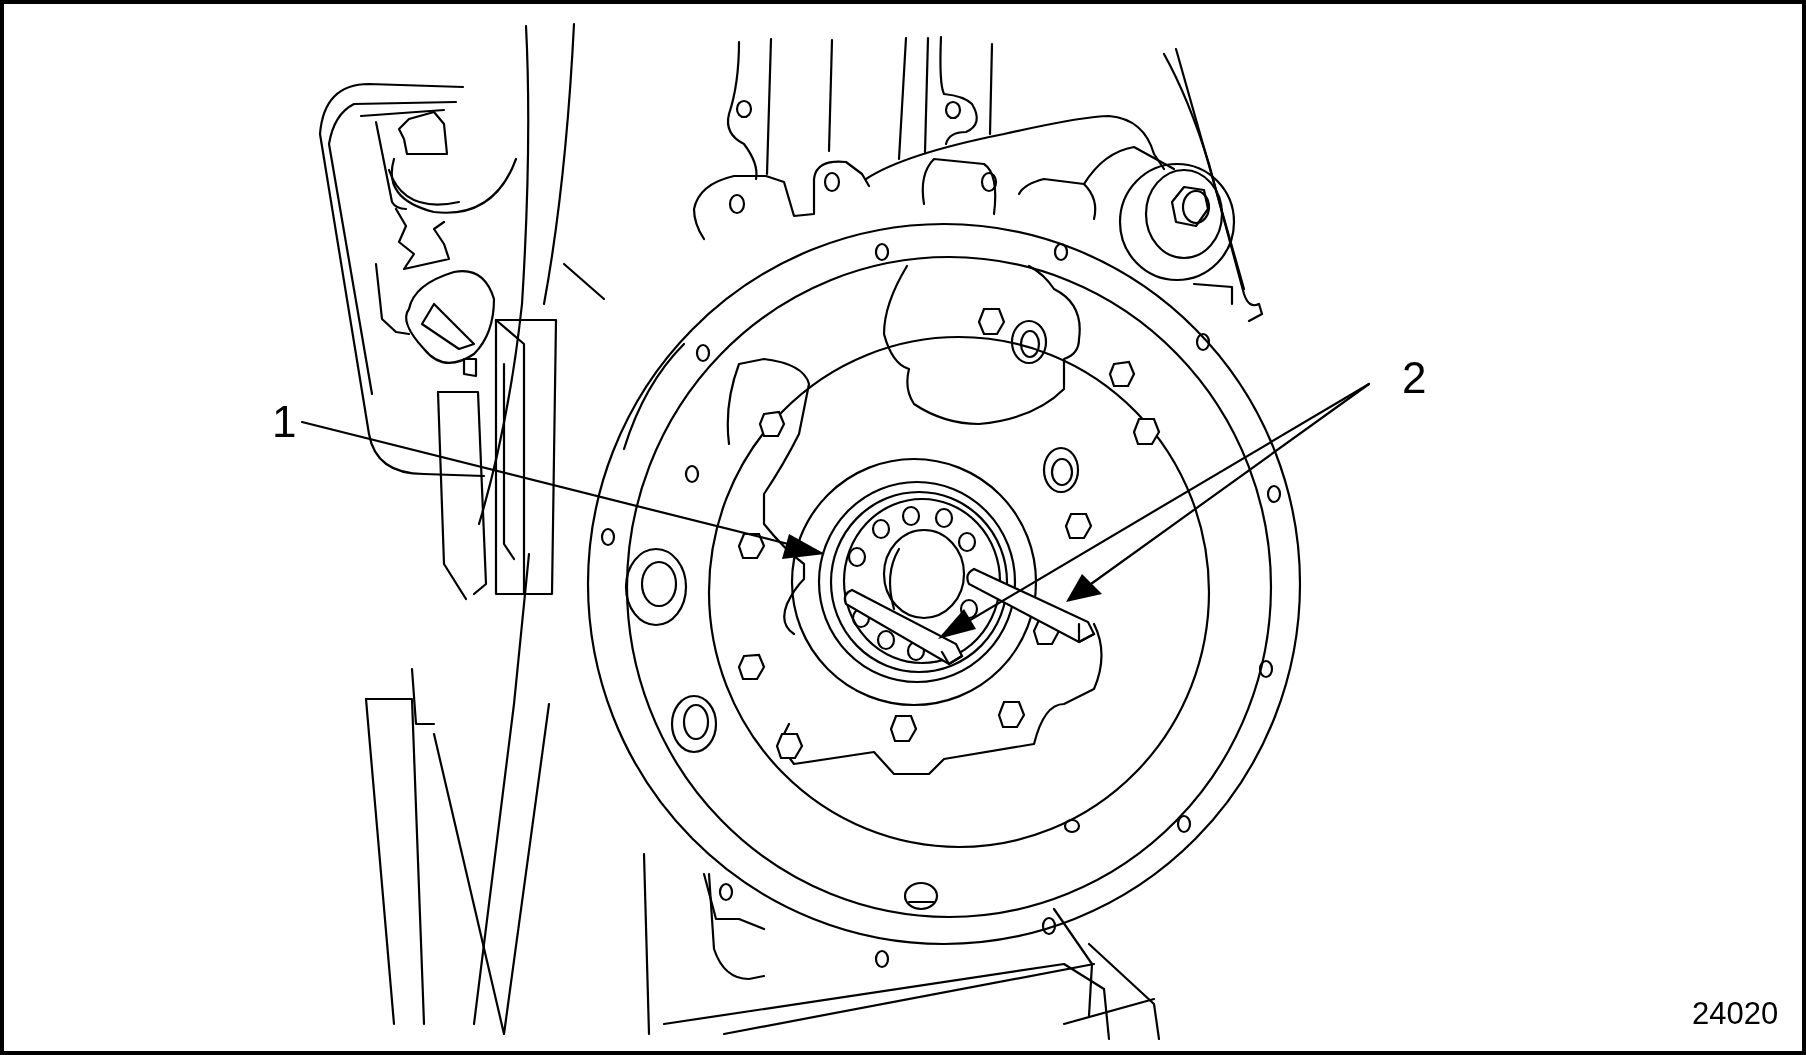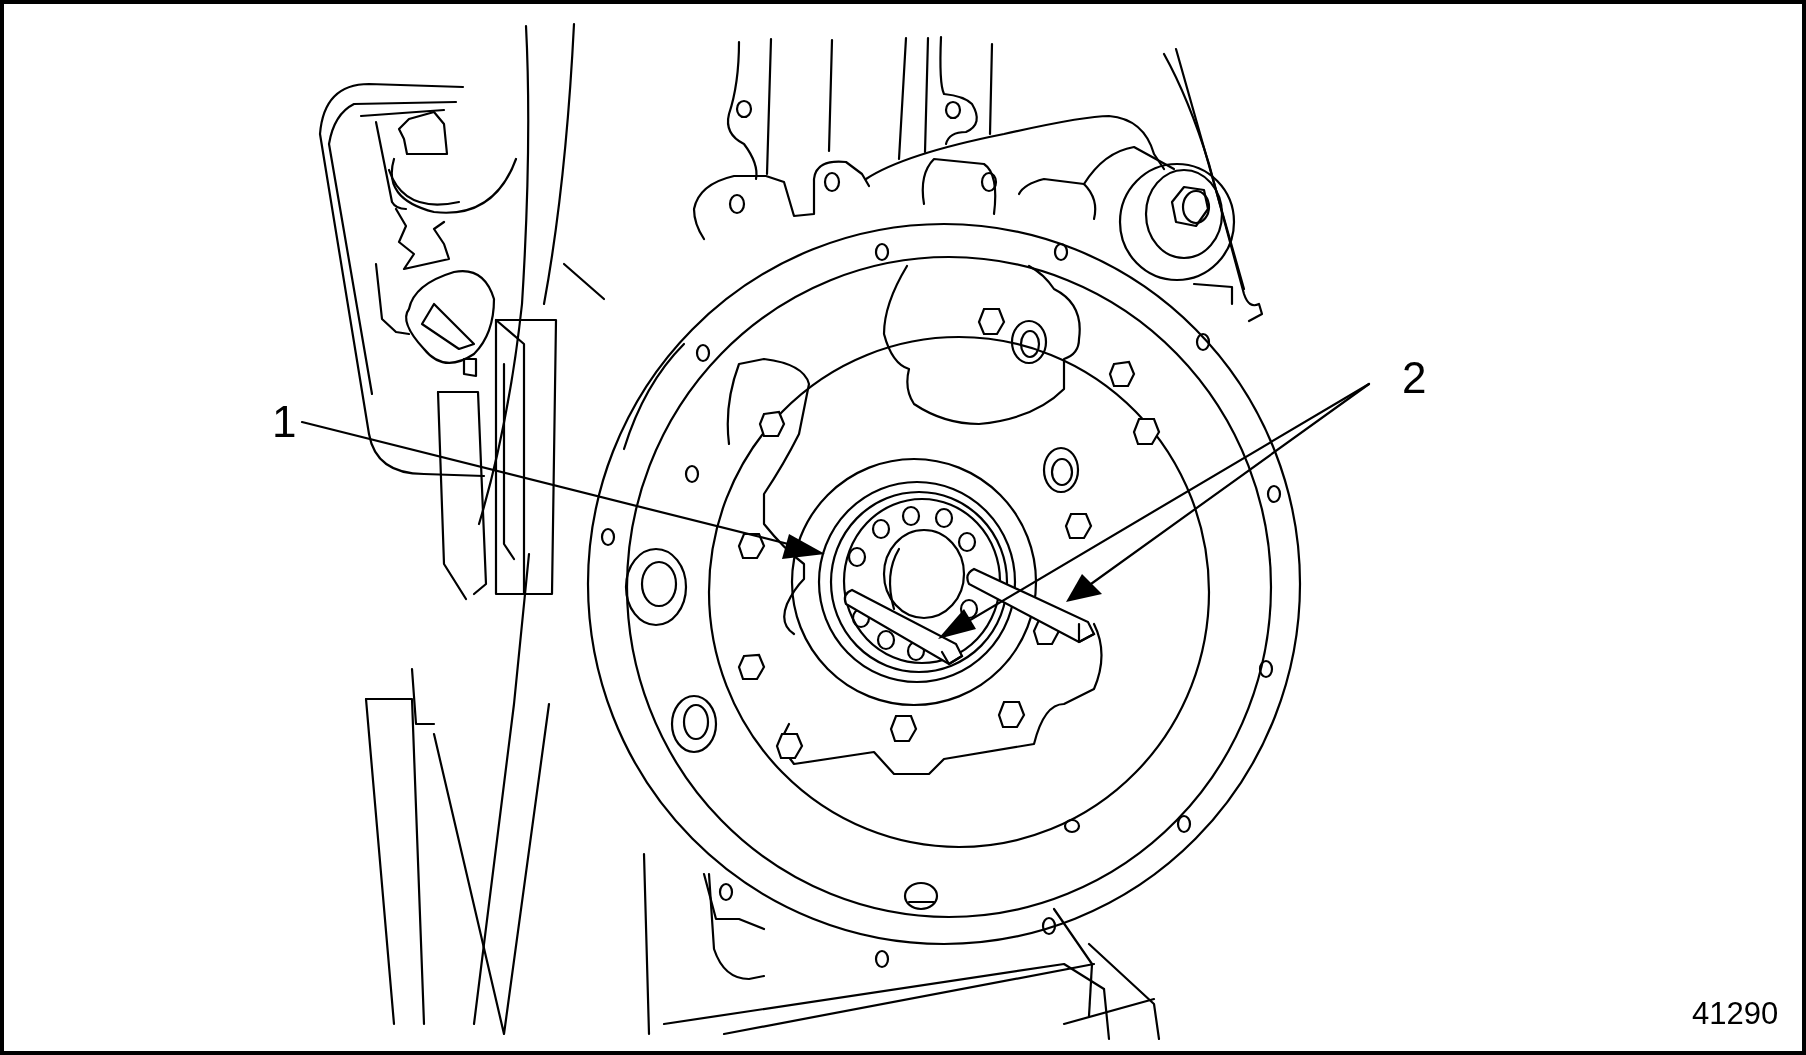--- a/index.html
+++ b/index.html
@@ -176,14 +176,14 @@
       <path class="ln" d="M1085 940 L1150 1000 L1155 1035"></path>
       <path class="ln" d="M1060 1020 L1150 995"></path>
       <path class="ln" d="M1050 905 L1088 960"></path>
       <path class="ln" d="M700 870 L712 915 L735 915 L760 925"></path>
       <path class="ln" d="M705 870 L710 945 Q720 975 745 975 L760 972"></path>
     </g>
   </svg>
 
   <span class="callout" style="left:268px; top:396px;">1</span>
   <span class="callout" style="left:1398px; top:352px;">2</span>
-  <span class="figid" style="left:1688px; top:994px;">41290</span>
+  <span class="figid" style="left:1688px; top:994px;">24020</span>
 </div>
 
 </body></html>

